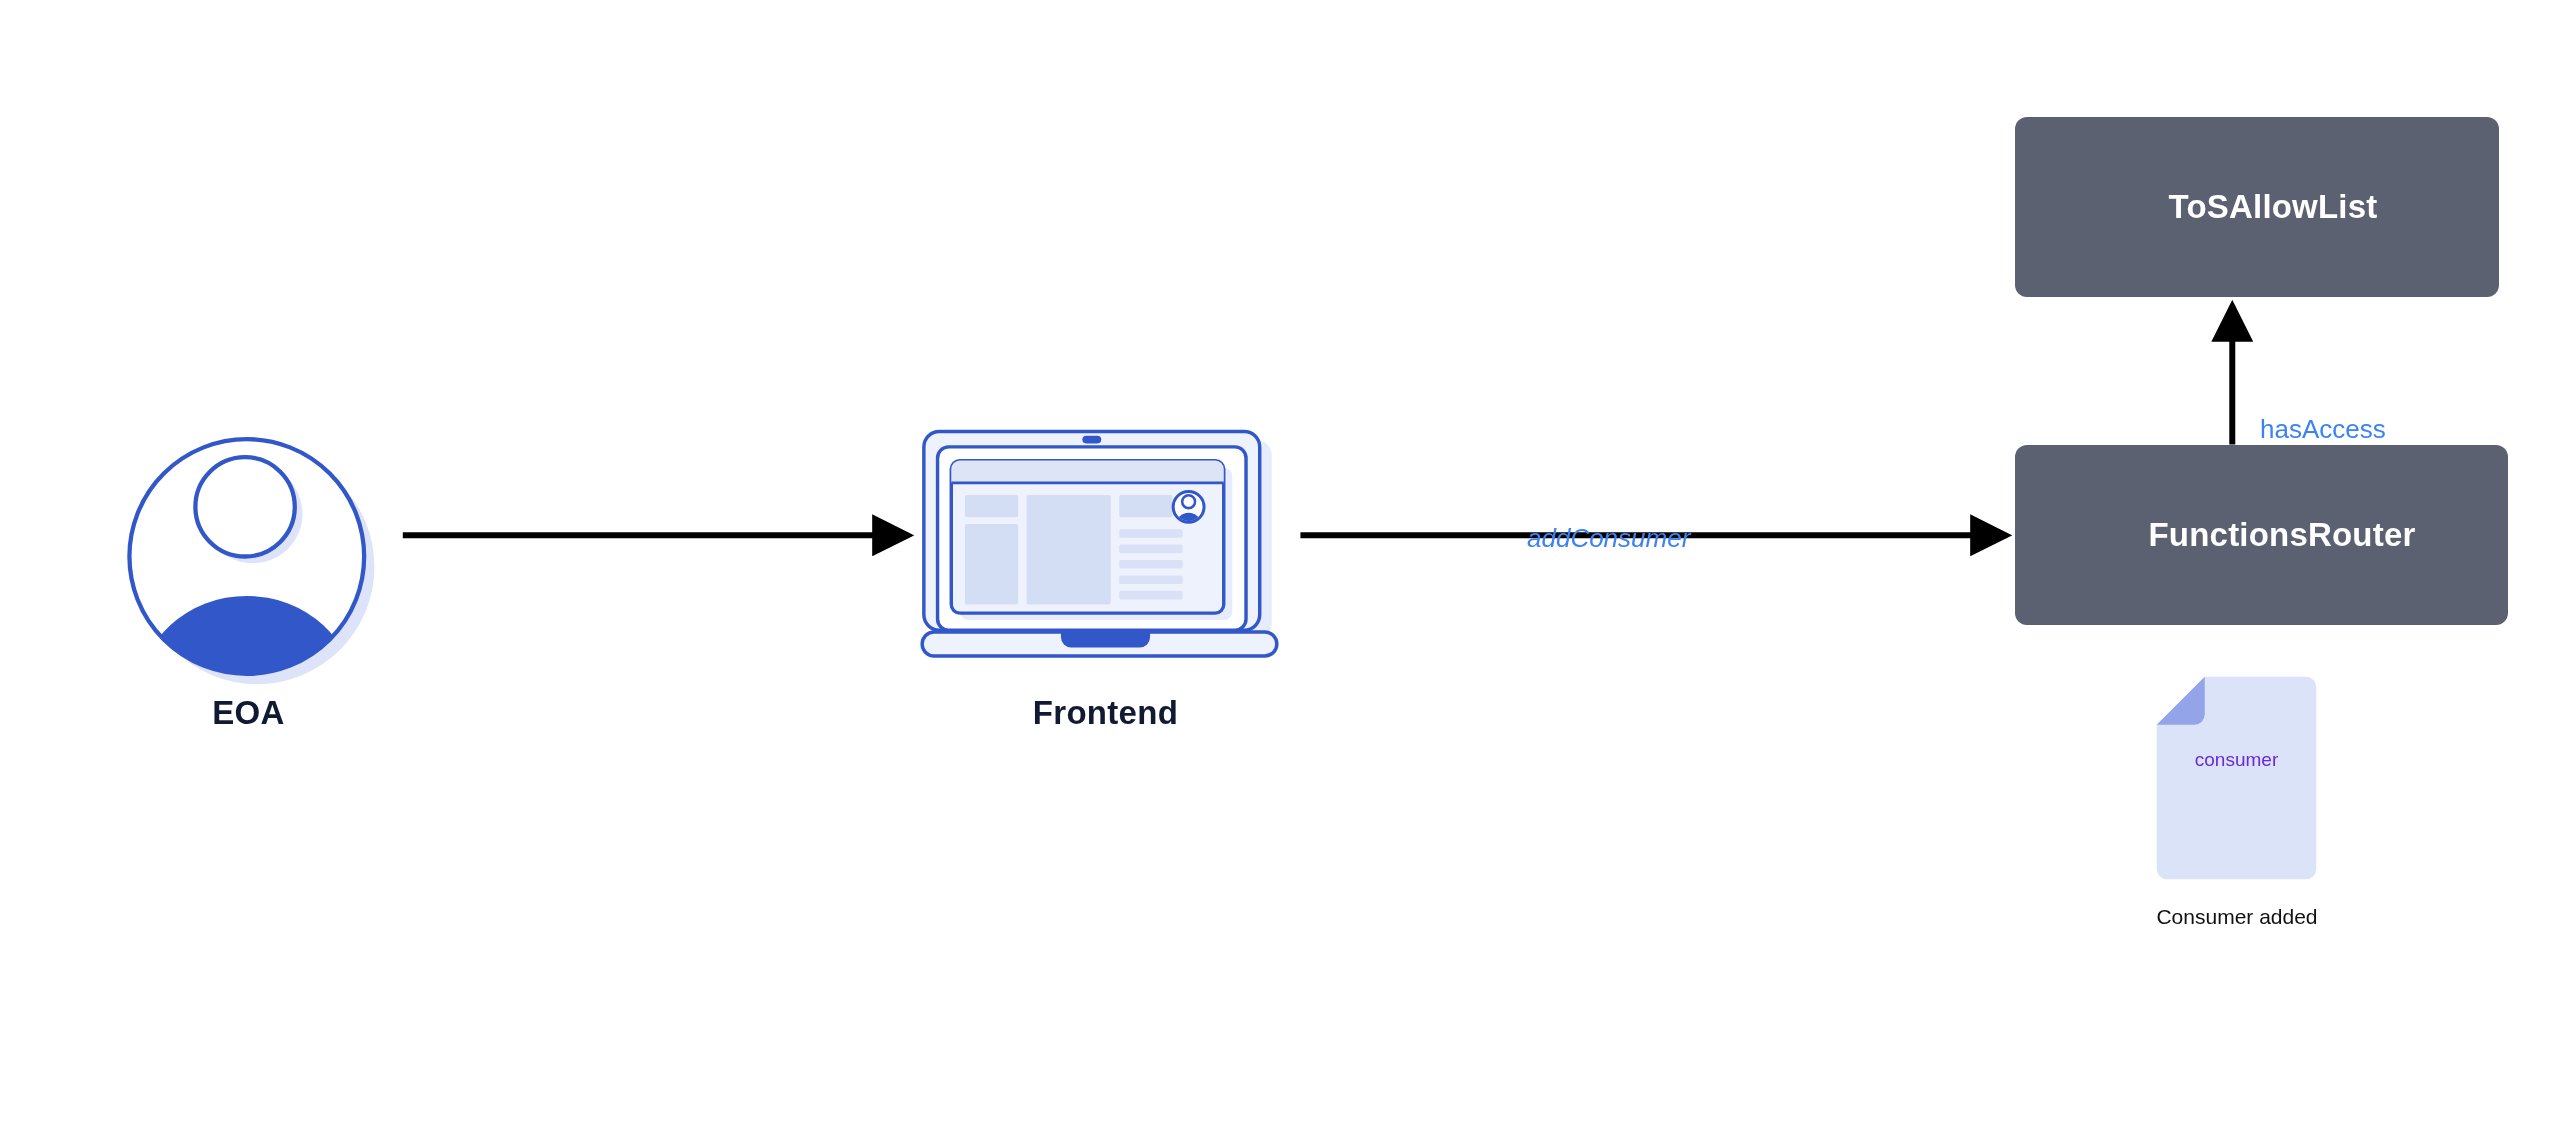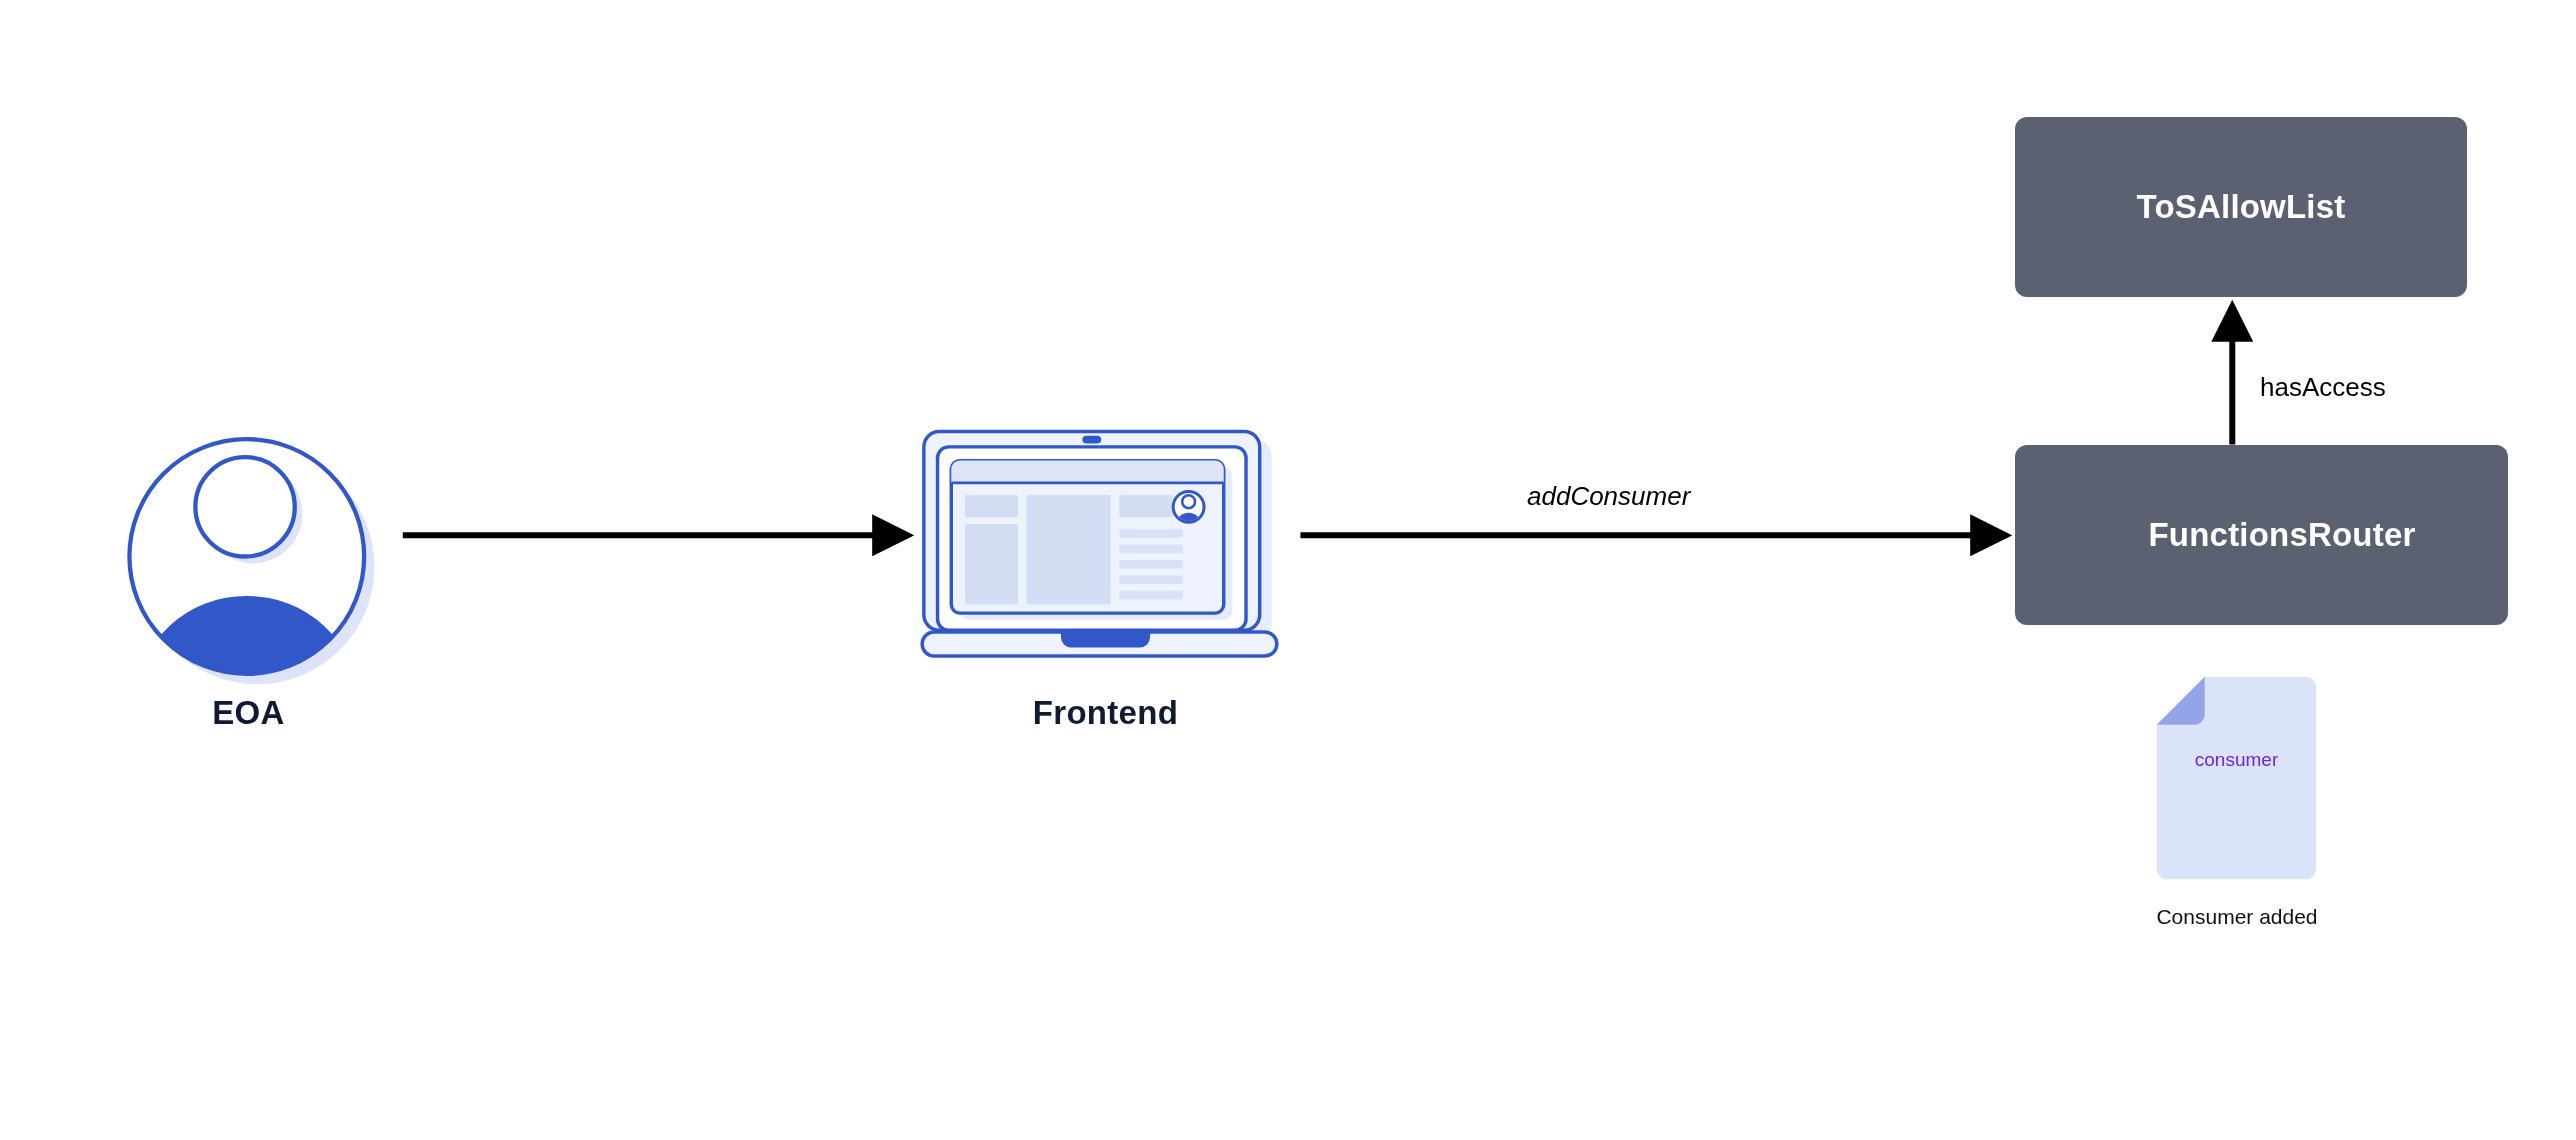--- a/index.html
+++ b/index.html
@@ -58,29 +58,30 @@
     background: #5b6170;
     border-radius: 12px;
     display: flex;
     align-items: center;
     justify-content: center;
     color: #ffffff;
     font-size: 33px;
     font-weight: bold;
     letter-spacing: 0.2px;
   }
-  #tos-box { left: 2015px; top: 117px; width: 452px; height: 180px; }
+  #tos-box { left: 2015px; top: 117px; width: 452px; height: 180px; padding-left: 32px; }
   #router-box { left: 2015px; top: 445px; width: 452px; height: 180px; padding-left: 41px; }
 
   
   .edge-label {
     position: absolute;
     font-size: 26px;
-    color: #000000;
+    color: #3b82f6;
     white-space: nowrap;
+    margin-top: 42px;
   }
   #label-add-consumer { left: 1527px; top: 481px; font-style: italic; }
   #label-has-access   { left: 2260px; top: 372px; }
 
   
   #doc-node { left: 2155px; top: 675px; width: 223px; height: 283px; }
   #doc-icon { position: absolute; left: 0; top: 0; width: 163px; height: 206px; }
   #doc-text {
     position: absolute;
     left: 0; top: 74px;

